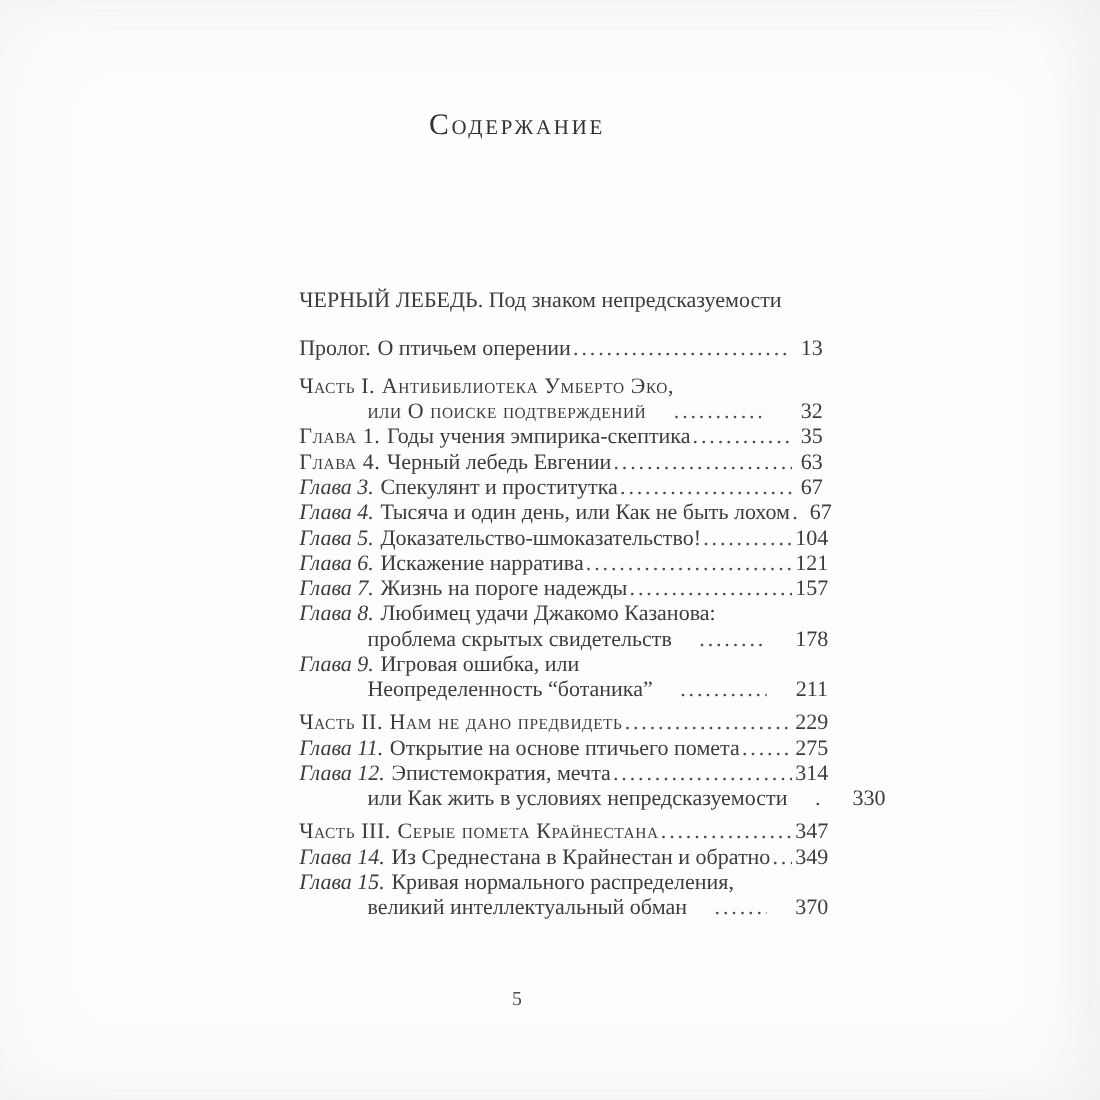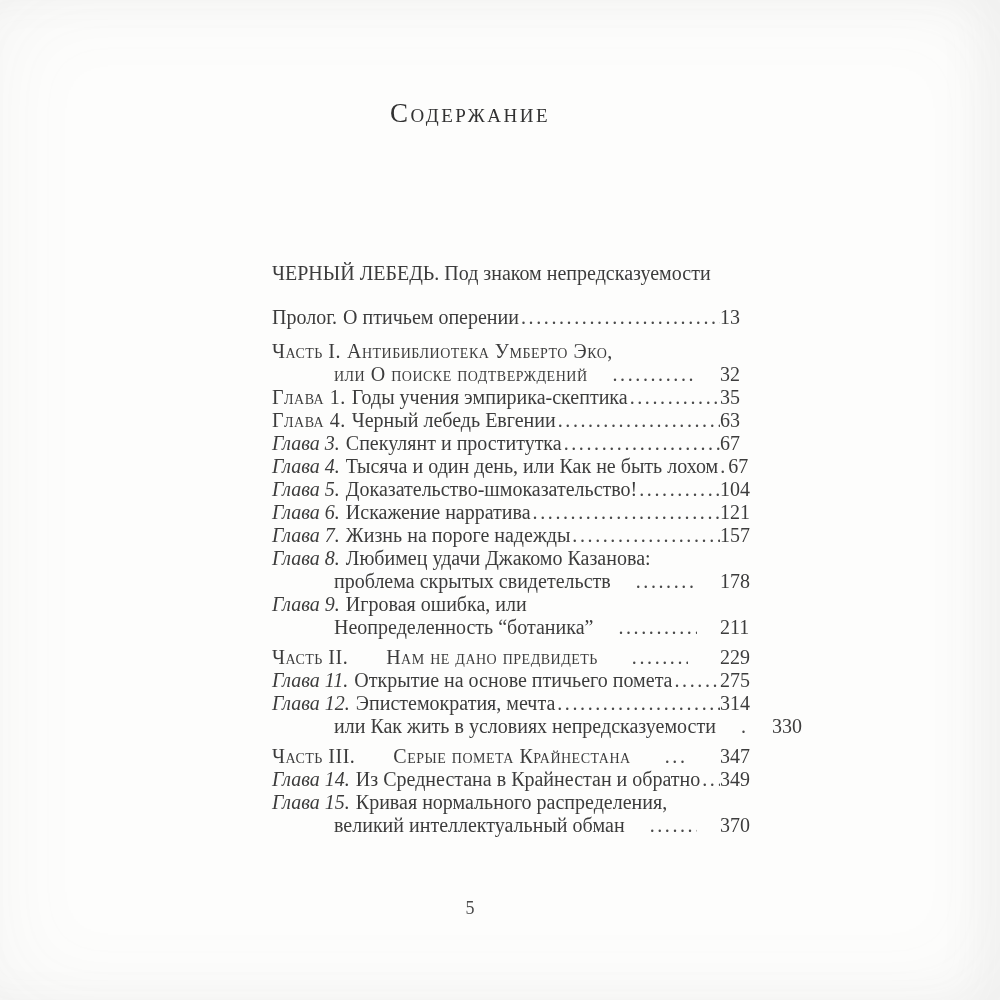--- a/index.html
+++ b/index.html
@@ -16,32 +16,32 @@
     text-align:center;font-weight:400;
     font-variant:small-caps;font-size:27px;letter-spacing:2.5px;color:#323232;
   }
   .toc{
     position:absolute;left:228px;top:262px;width:484px;
     font-size:20px;line-height:23px;margin-left:44px;
   }
   .toc-line{display:flex;align-items:baseline;white-space:nowrap;}
   .sp-xl{margin-top:21px;}
   .sp-md{margin-top:11px;}
-  .sp-sm{margin-top:7px;gap:32px;}
+  .sp-sm{margin-top:7px;}
   .indent{padding-left:62px;gap:23px;}
   .label{flex:0 0 auto;margin-right:0.3em;}
   .txt{flex:0 0 auto;}
   .sc{font-variant:small-caps;letter-spacing:0.5px;}
   .it{font-style:italic;}
   .lead{flex:1 1 auto;overflow:hidden;min-width:6px;padding:0 2px;}
   .lead::after{
     content:"......................................................................................................................................";
     letter-spacing:2.6px;color:#4a4a4a;
   }
-  .pg{flex:0 0 auto;min-width:36px;text-align:left;}
+  .pg{flex:0 0 auto;min-width:36px;text-align:center;}
   .folio{
     position:absolute;top:898px;left:228px;width:484px;
     text-align:center;font-size:18px;color:#4a4a4a;
   }
 </style>
 </head>
 <body>
 
 <div class="canvas">
   <h1 class="title">Содержание</h1>

